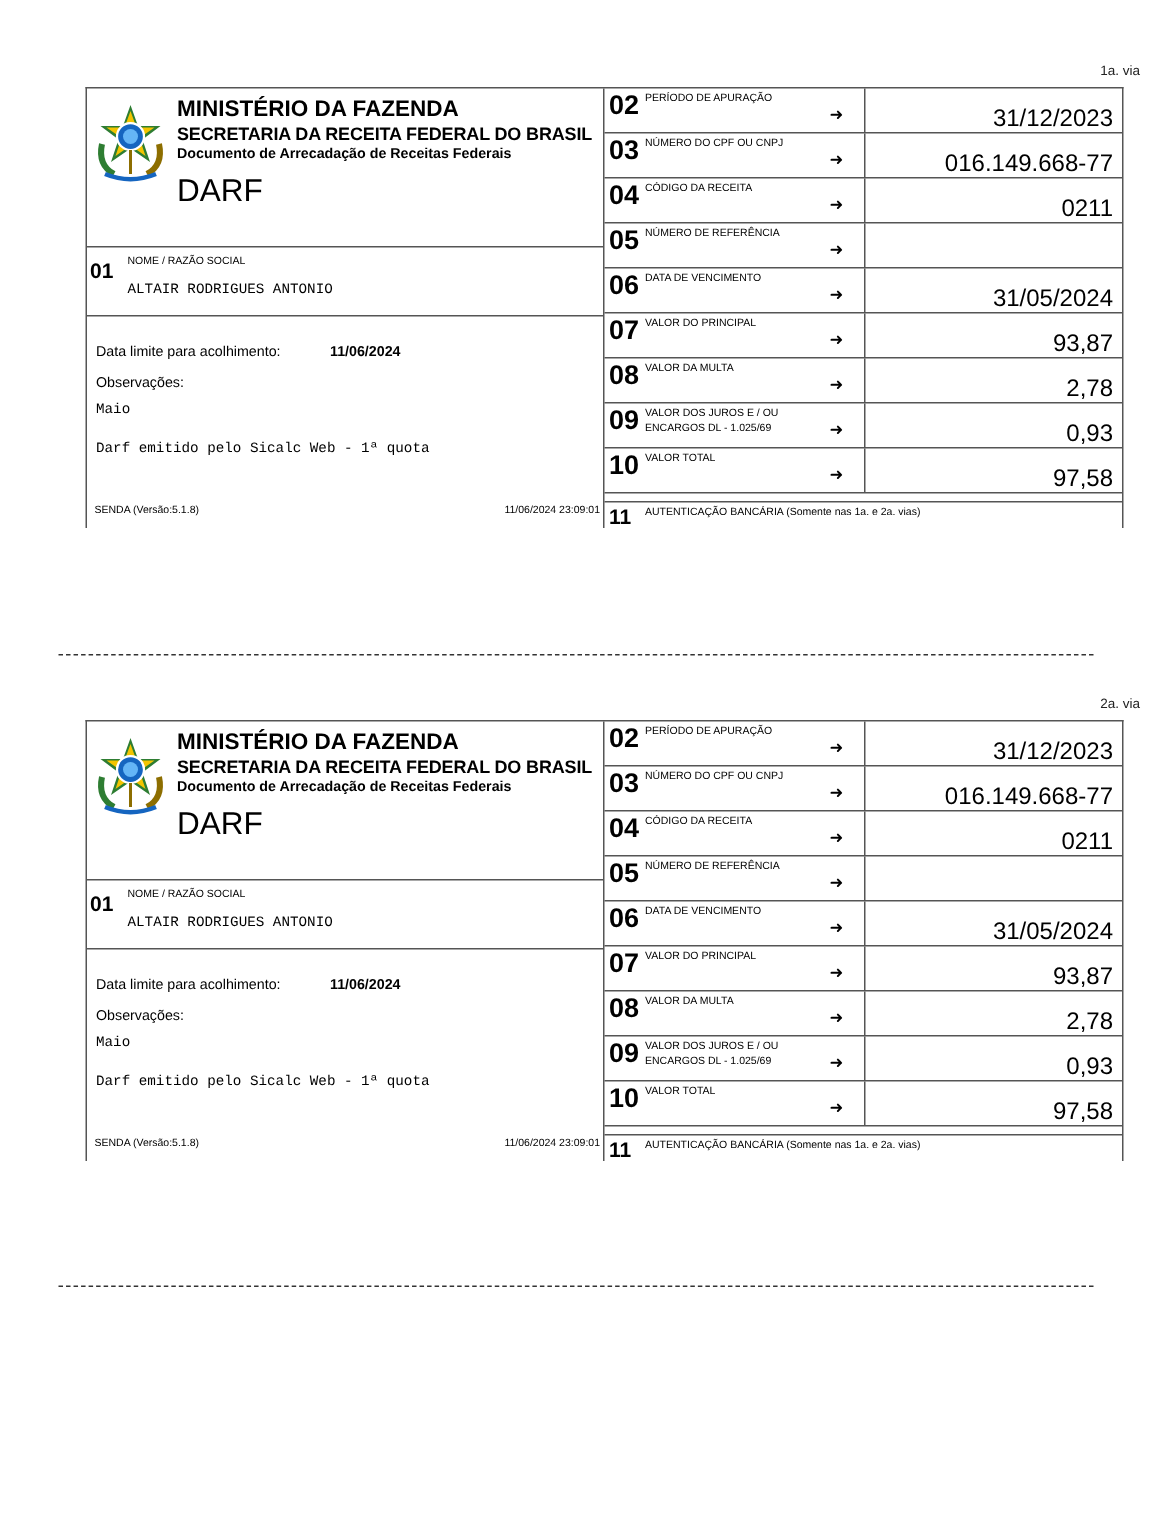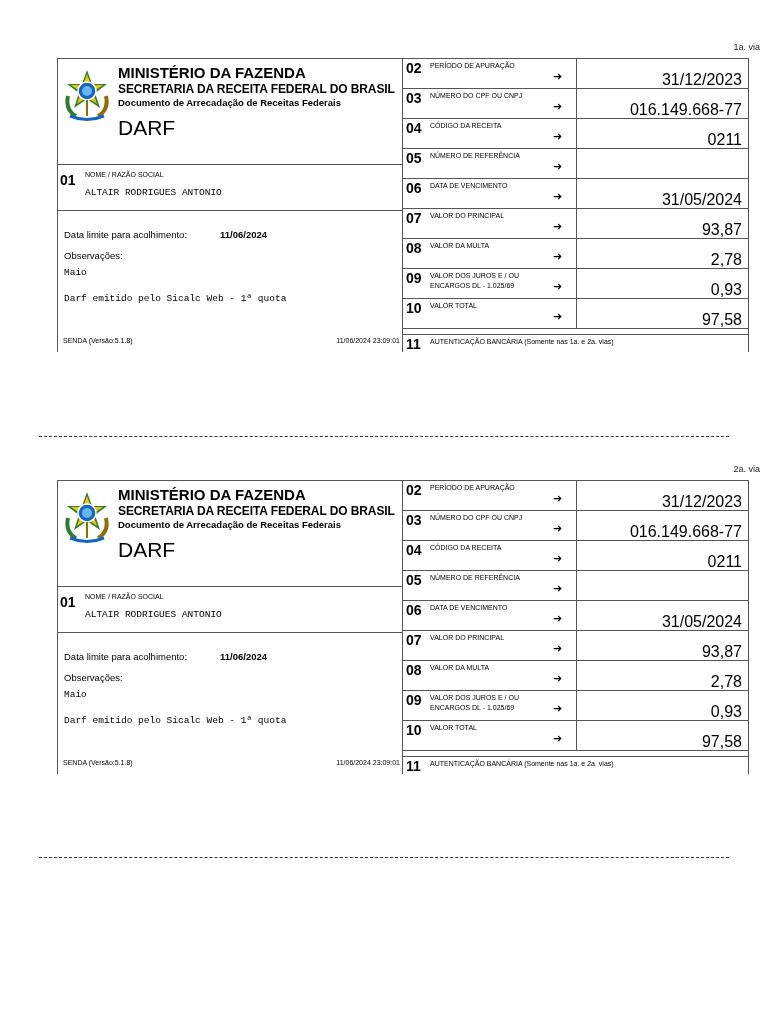--- a/index.html
+++ b/index.html
@@ -18,21 +18,21 @@
   .t3 { position:absolute; left:60px; top:38px; font-size:9.5px; font-weight:bold; }
   .t4 { position:absolute; left:60px; top:57px; font-size:21px; font-weight:normal; }
   .nome { position:absolute; left:0; top:106px; width:344px; height:45px; border-bottom:1px solid #555; }
   .num { position:absolute; font-size:14px; font-weight:bold; }
   .lbl { position:absolute; font-size:7px; text-transform:uppercase; }
   .mono { font-family:"Liberation Mono", monospace; font-size:9.5px;text-align:right; }
   .obs { position:absolute; left:0; top:152px; width:344px; height:141px; }
   .small { font-size:9.5px; }
   .tiny { font-size:7px; }
   .row { position:absolute; left:0; width:345px; border-bottom:1px solid #555; }
-  .row .code { position:absolute; left:3px; top:1px; font-size:14px; font-weight:bold; }
+  .row .code { position:absolute; left:3px; top:1px; font-size:18px; font-weight:bold; }
   .row .rl { position:absolute; left:27px; top:2px; font-size:7px; line-height:10px; }
   .row .arr { position:absolute; left:150px; top:11px; font-size:11px; }
   .row .val { position:absolute; left:173px; top:0; width:170px; height:100%; border-left:1px solid #555;
               text-align:right; font-size:16px; box-sizing:border-box; padding-right:4px; }
   .row11 { position:absolute; left:0; width:345px; }
   .dash { position:absolute; left:39px; width:690px; height:0; border-top:1px dashed #333; }
 </style>
 </head>
 <body>
 

